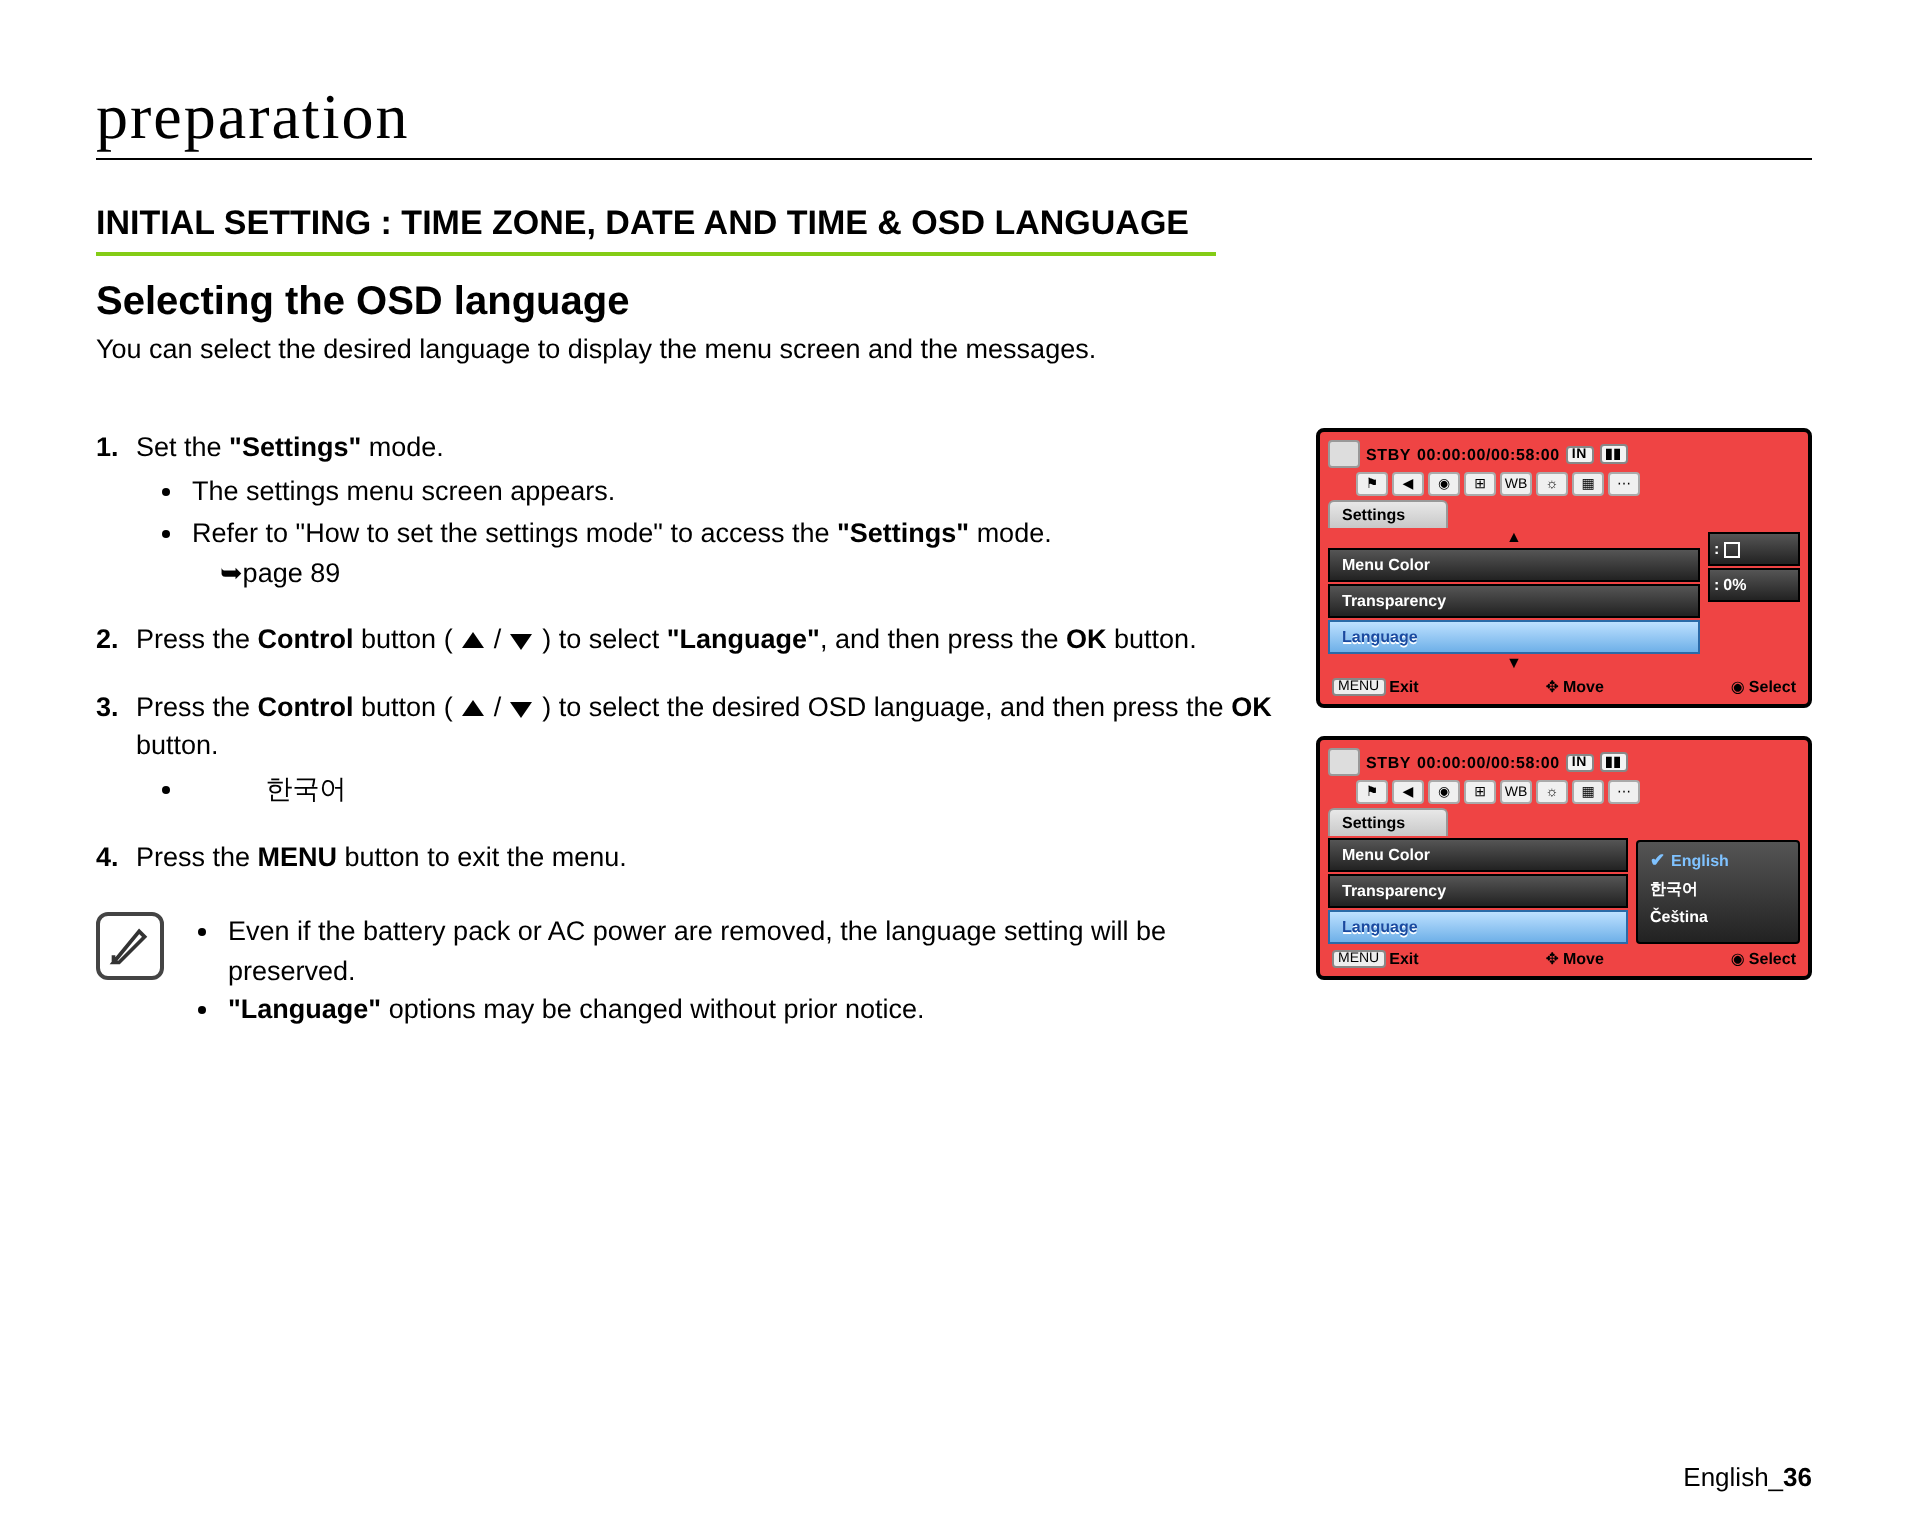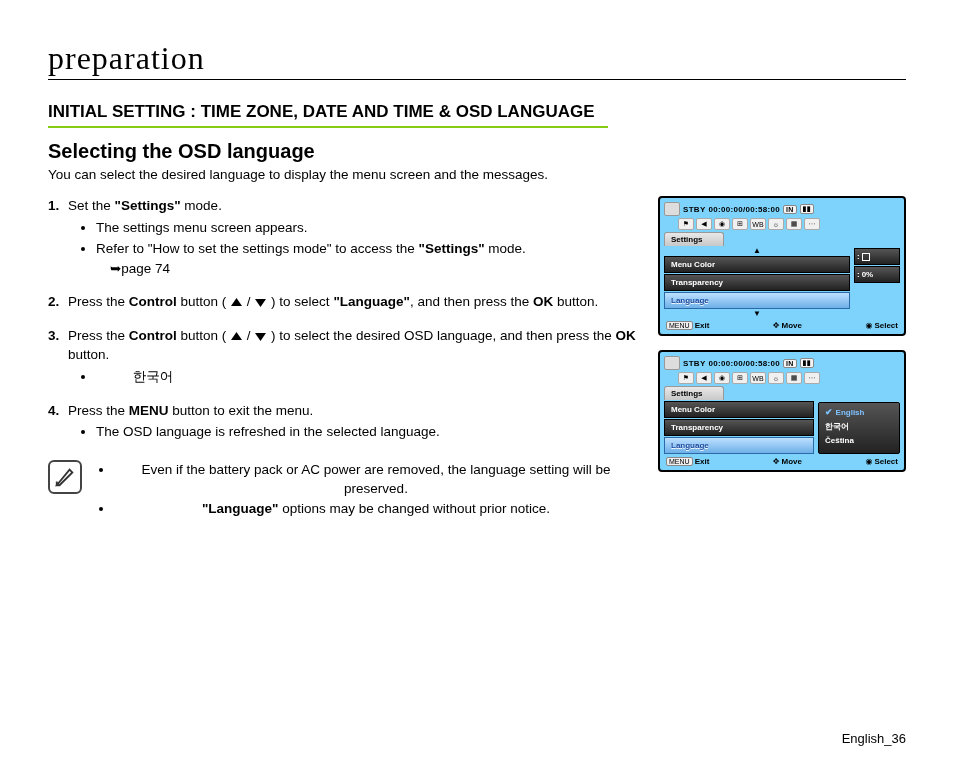--- a/index.html
+++ b/index.html
@@ -33,21 +33,21 @@
     display: inline-block;
     width: 560px;
   }
   .sub-heading {
     font-size: 20px;
     font-weight: bold;
     margin-bottom: 4px;
   }
   .intro {
     font-size: 13.5px;
-    margin-bottom: 14px;
+    margin-bottom: 32px;
   }
   .content-row {
     display: flex;
     gap: 20px;
   }
   .left-col {
     flex: 1 1 auto;
     font-size: 13.5px;
   }
   .right-col {
@@ -85,32 +85,32 @@
   .note-block {
     display:flex; gap:14px; align-items:flex-start;
     margin-top: 18px;
   }
   .note-icon {
     width:34px; height:34px; border:2px solid #444; border-radius:6px;
     display:flex; align-items:center; justify-content:center;
     flex-shrink:0;
   }
   .note-icon svg { width:22px; height:22px; }
-  .note-list { list-style: disc; margin-left:18px; font-size:13.5px; line-height:1.45;text-align:center; }
+  .note-list { list-style: disc; margin-left:18px; font-size:13.5px; line-height:1.45; }
   .page-footer {
     position:absolute; right:48px; bottom:20px;
     font-size:13px;
   }
-  .page-footer .num { font-weight:normal; }
+  .page-footer .num { font-weight:bold; }
 
   
   .osd-panel {
     border:2px solid #000;
     border-radius:4px;
-    background:#7dd3fc;
+    background:#ef4444;
     padding:4px;
     margin-bottom:14px;
     font-family: Arial, sans-serif;
   }
   .osd-top {
     display:flex; align-items:center; gap:3px;
     font-size:8px; font-weight:bold; letter-spacing:0.3px;
     margin-bottom:2px;
   }
   .osd-top .cam { width:16px; height:14px; background:#ddd; border:1px solid #999; border-radius:2px; position:relative; }
@@ -193,21 +193,21 @@
 
 <div class="content-row">
   <div class="left-col">
     <ol class="steps">
       <li>
         <span>Set the </span><b>"Settings"</b><span> mode.</span>
         <ul class="bullets">
           <li>The settings menu screen appears.</li>
           <li>
             <span>Refer to "How to set the settings mode" to access the </span><b>"Settings"</b><span> mode.</span><br>
-            <span class="arrow-ref">➥page 74</span>
+            <span class="arrow-ref">➥page 89</span>
           </li>
         </ul>
       </li>
       <li>
         <span>Press the </span><b>Control</b><span> button ( </span><span class="chev"><svg viewBox="0 0 13 11">
               <path d="M6.5 1 L12 9 L1 9 Z" fill="#000"></path>
             </svg></span><span> / </span><span class="chev"><svg viewBox="0 0 13 11">
               <path d="M6.5 10 L12 2 L1 2 Z" fill="#000"></path>
             </svg></span><span> ) to select </span><b>"Language"</b><span>, and then press the </span><b>OK</b><span> button.</span>
       </li>
@@ -218,23 +218,20 @@
               <path d="M6.5 10 L12 2 L1 2 Z" fill="#000"></path>
             </svg></span><span> ) to select the desired OSD language, and then press the </span><b>OK</b><span> button.</span>
         <ul class="bullets">
           <li>
             <span style="visibility:hidden">x</span>&nbsp;&nbsp;&nbsp;&nbsp;&nbsp;&nbsp;&nbsp;&nbsp;<span>한국어</span><br>
           </li>
         </ul>
       </li>
       <li>
         <span>Press the </span><b>MENU</b><span> button to exit the menu.</span>
-        <ul class="bullets">
-          <li>The OSD language is refreshed in the selected language.</li>
-        </ul>
       </li>
     </ol>
 
     <div class="note-block">
       <div class="note-icon">
         <svg viewBox="0 0 24 24">
             <path d="M3 21 L17 4 L20 7 L6 21 Z M3 21 L3 17" fill="none" stroke="#333" stroke-width="2"></path>
           </svg>
       </div>
       <ul class="note-list">

